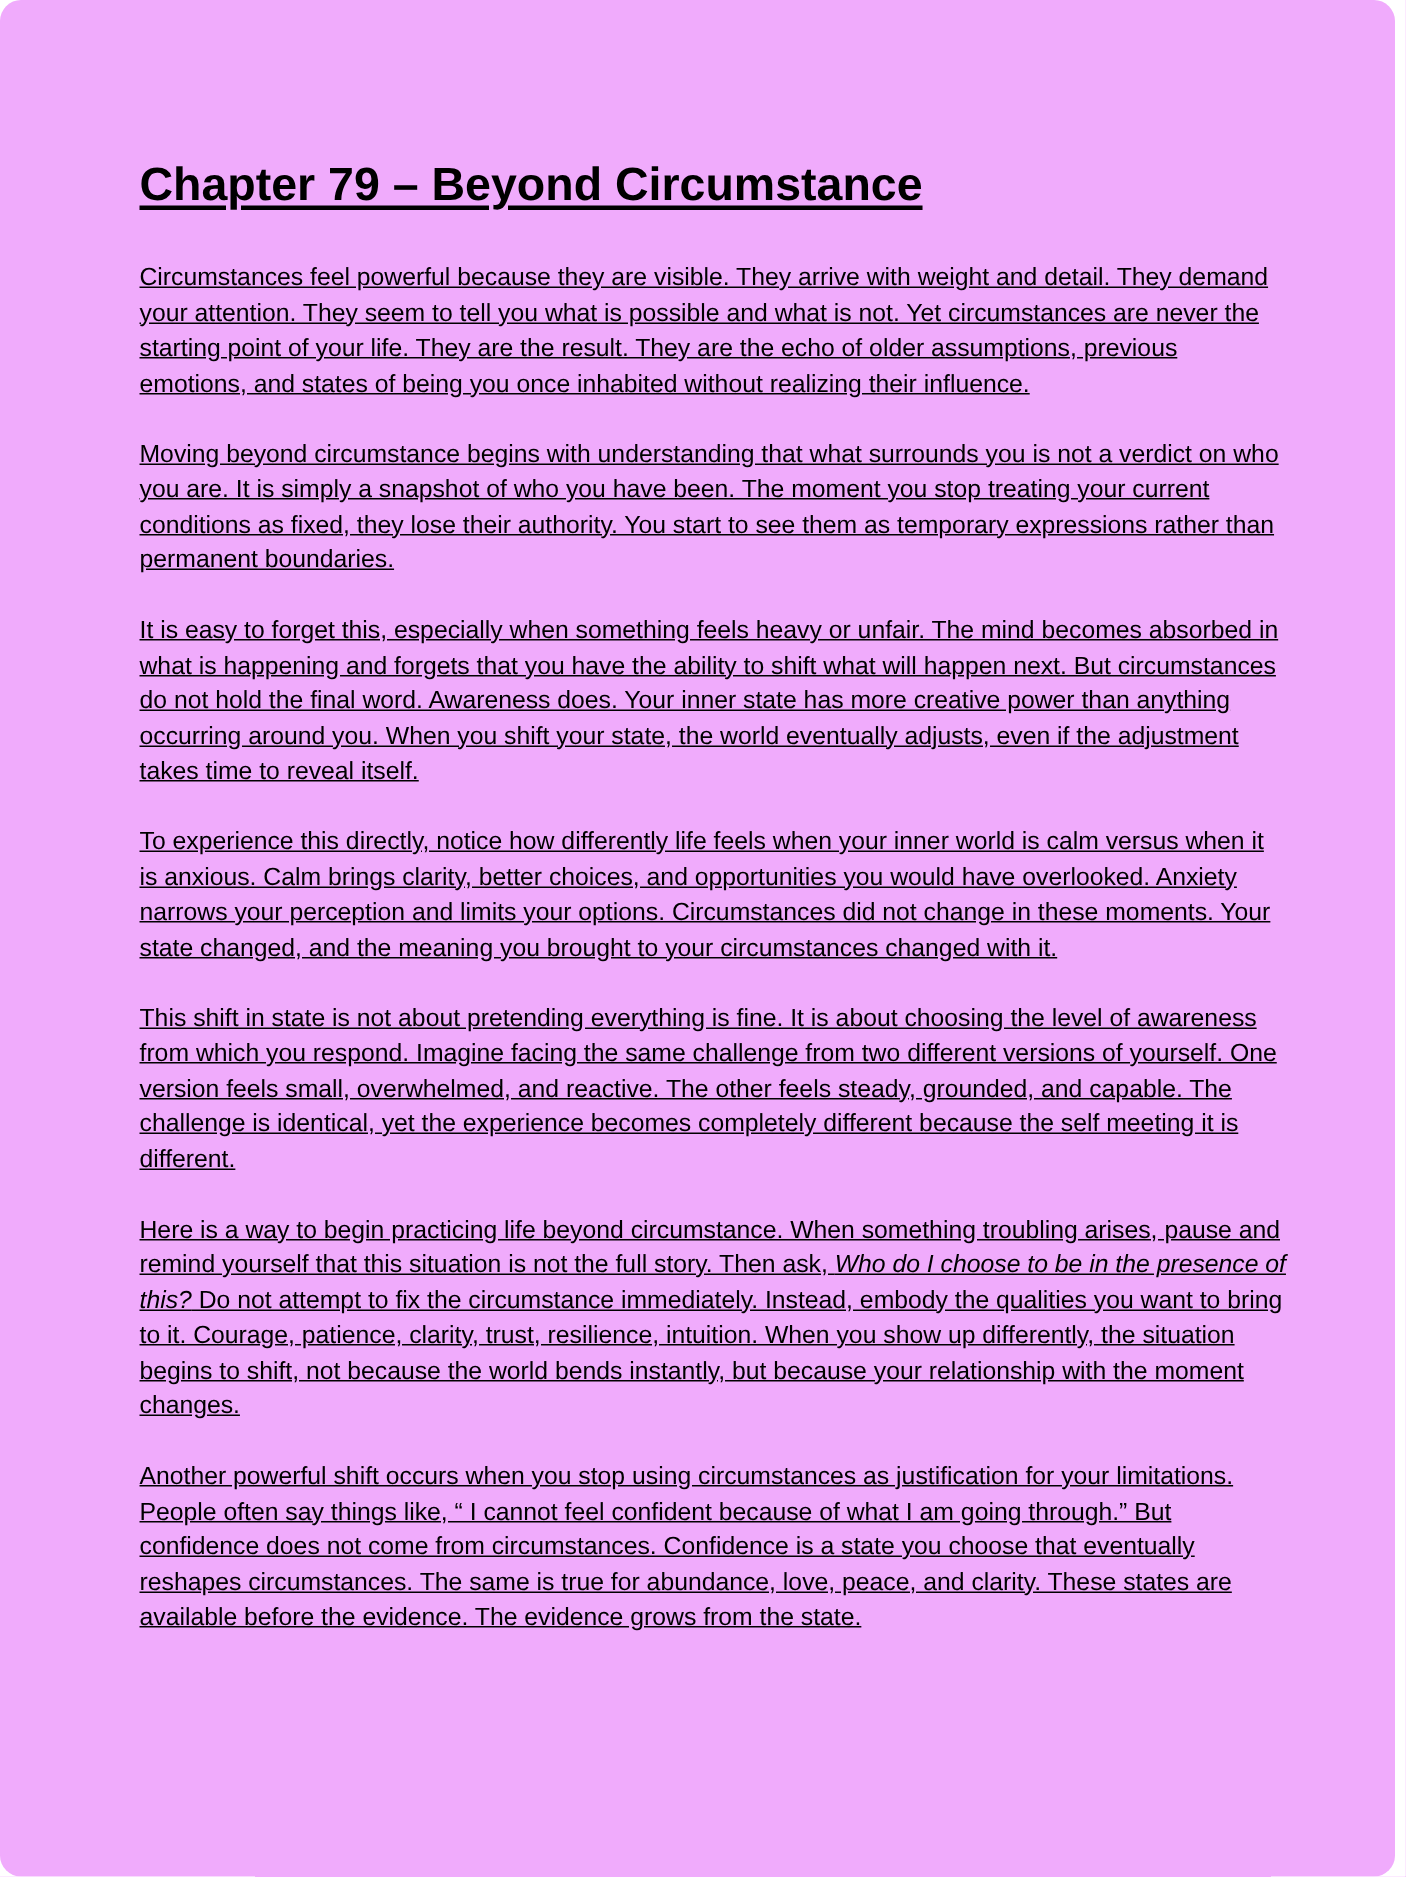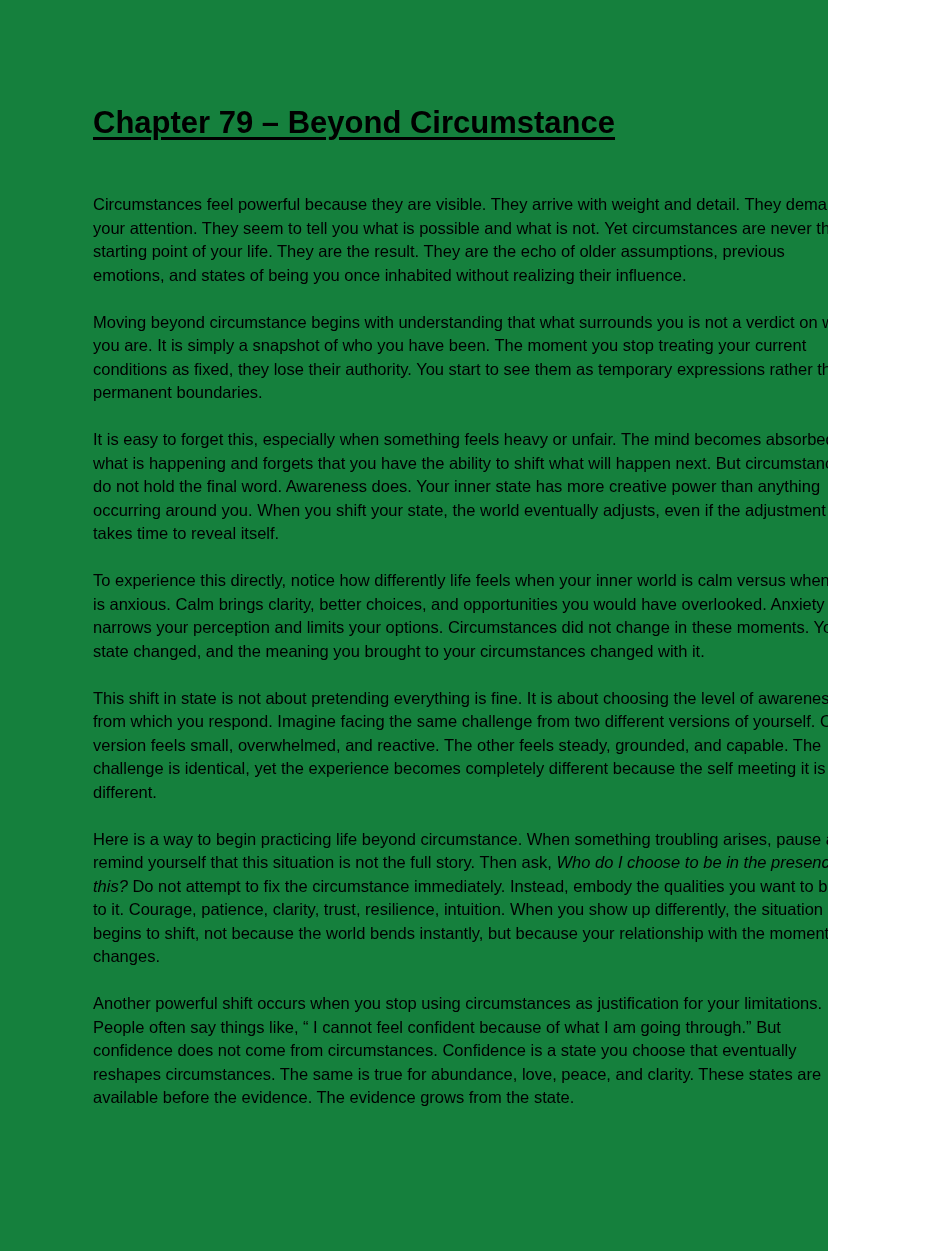--- a/index.html
+++ b/index.html
@@ -2,26 +2,27 @@
 <html><head>
 <meta charset="utf-8">
 <style>
   html, body {
     margin: 0;
     padding: 0;
     background: #ffffff;
   }
   .page {
     position: relative;
-    width: 828px;
+    width: 930px;
     height: 1251px;
-    background: #15803d;
+    background: #f0abfc;
     overflow: hidden;
     font-family: "Liberation Sans", "DejaVu Sans", sans-serif;
     color: #000000;
+    border-radius: 14px;
   }
   .content {
     position: absolute;
     left: 93px;
     top: 0;
     width: 766px;
   }
   h1.doc-title {
     margin: 0;
     padding-top: 105px;
@@ -29,21 +30,22 @@
     font-size: 31px;
     line-height: 36px;
     font-weight: bold;
     text-decoration: underline;
     text-underline-offset: 4px;
     text-decoration-thickness: 2.5px;
     color: #000000;
     letter-spacing: 0;
   }
   .paragraphs {
-    margin-top: 52px;
+    margin-top: 33px;
+    text-decoration: underline;
   }
   .paragraphs p {
     margin: 0;
     font-size: 16.5px;
     line-height: 23.5px;
     color: #000000;
   }
   .paragraphs p + p {
     margin-top: 23.5px;
   }

